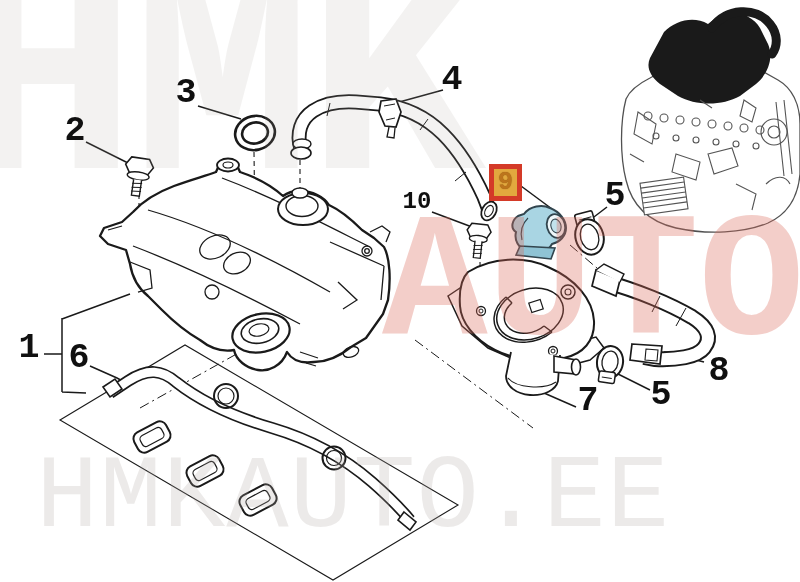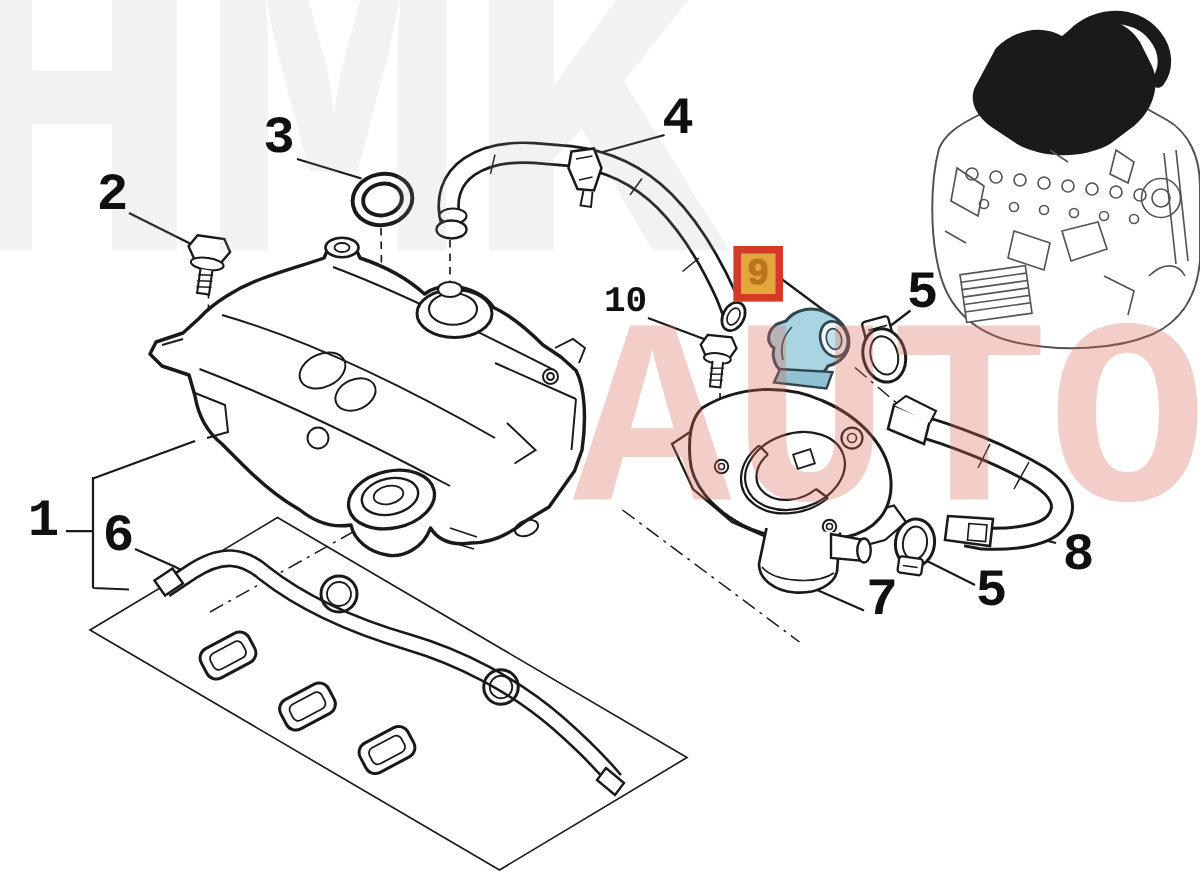--- a/index.html
+++ b/index.html
@@ -244,20 +244,21 @@
           <rect x="26" y="176" width="44" height="32" fill="#ffffff"></rect>
           <path d="M26,181 L70,181 M26,186 L70,186 M26,191 L70,191 M26,196 L70,196 M26,201 L70,201"></path>
         </g>
         <path d="M14,150 L28,158 M120,180 L140,190 L136,206 M84,96 L96,104"></path>
       </g>
     </g>
   </svg>
 
   <div class="wm wm-top">HMK</div>
   <div class="wm wm-accent">AUTO</div>
+  <div class="wm wm-bottom">HMKAUTO.EE</div>
 
   <div class="callout" style="left:29px;top:348px;">1</div>
   <div class="callout" style="left:75px;top:131px;">2</div>
   <div class="callout" style="left:186px;top:93px;">3</div>
   <div class="callout" style="left:452px;top:80px;">4</div>
   <div class="callout" style="left:615px;top:196px;">5</div>
   <div class="callout" style="left:79px;top:358px;">6</div>
   <div class="callout" style="left:588px;top:401px;">7</div>
   <div class="callout" style="left:661px;top:395px;">5</div>
   <div class="callout" style="left:719px;top:371px;">8</div>

